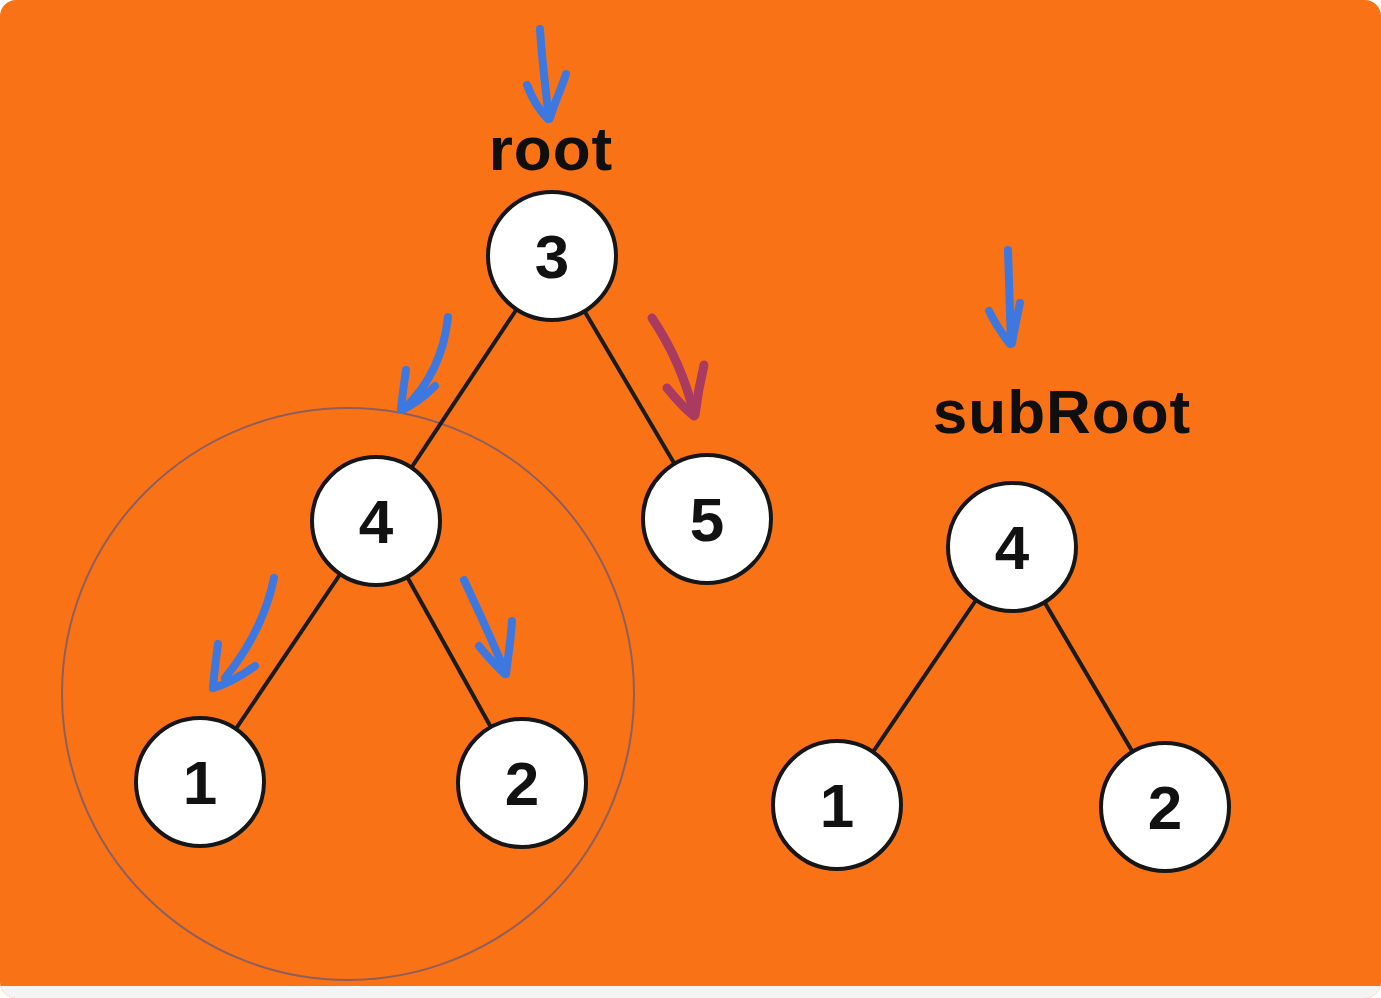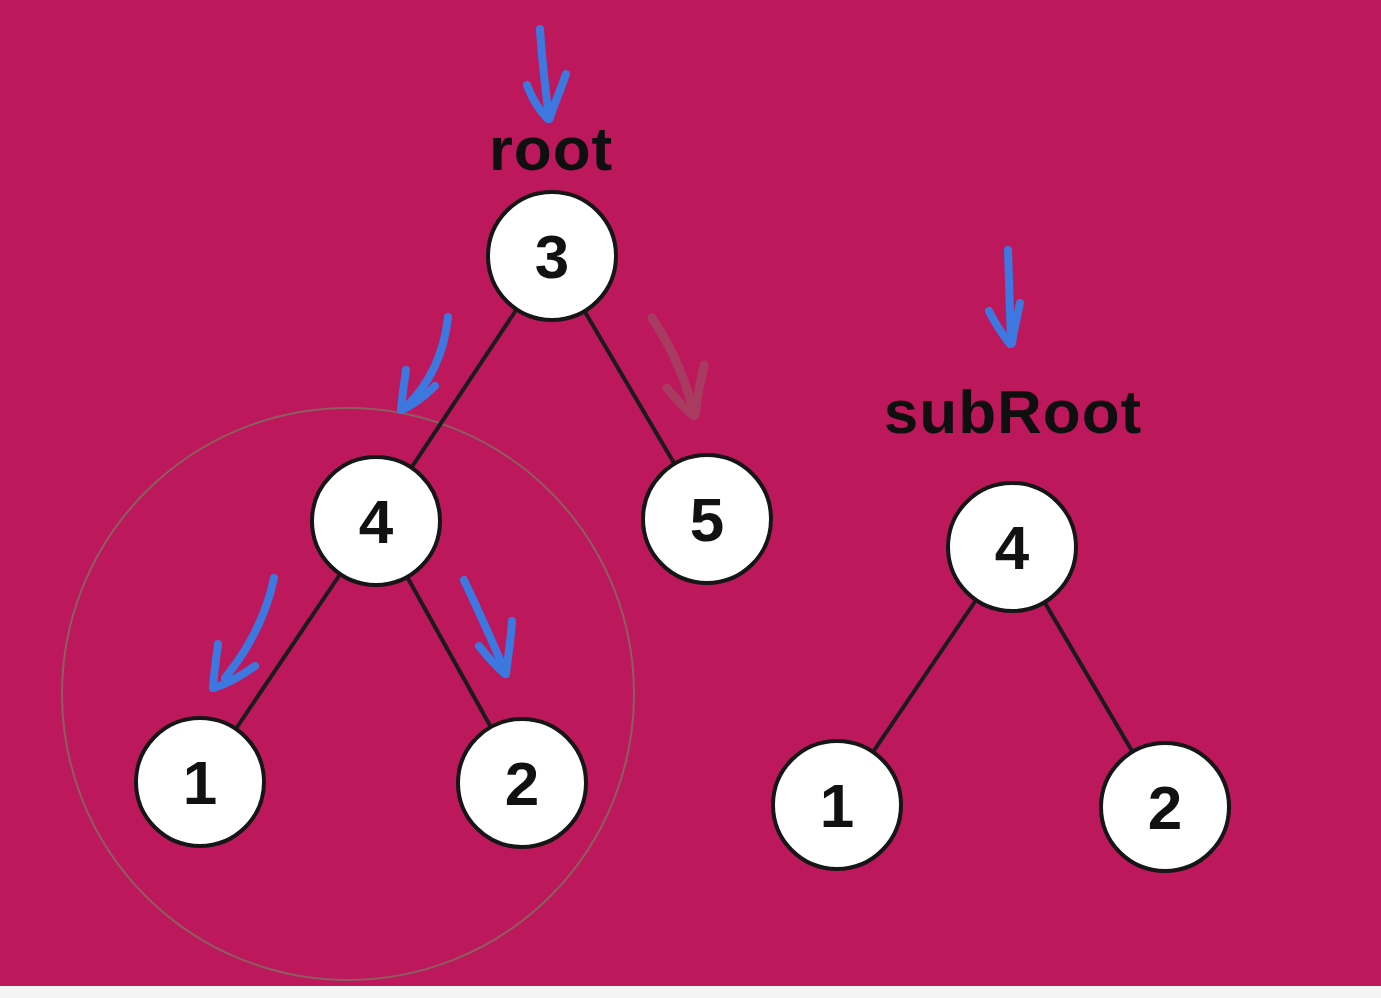--- a/index.html
+++ b/index.html
@@ -4,23 +4,24 @@
 <style>
   html, body {
     margin: 0;
     padding: 0;
     background: #ffffff;
   }
   .stage {
     position: relative;
     width: 1381px;
     height: 998px;
-    background: #be185d;
+    background: #f97316;
     overflow: hidden;
     font-family: "Liberation Sans", sans-serif;
+    border-radius: 16px;
   }
   .stage svg.layer {
     position: absolute;
     left: 0;
     top: 0;
   }
   .node {
     position: absolute;
     width: 124px;
     height: 124px;
@@ -107,21 +108,21 @@
     </g>
 
     <g fill="none" stroke-width="8" stroke-linecap="round" stroke-linejoin="round">
       <path d="M 1008 250 C 1009 282 1010 314 1011 344" stroke="#3c78df"></path>
       <path d="M 989 311 C 995 323 1002 334 1010 344" stroke="#3c78df"></path>
       <path d="M 1020 303 C 1017 317 1014 331 1012 343" stroke="#3c78df"></path>
     </g>
   </svg>
 
   <div class="tree-label" style="left:431px; top:117px; width:240px;">root</div>
-  <div class="tree-label" style="left:853px; top:380px; width:320px;">subRoot</div>
+  <div class="tree-label" style="left:902px; top:380px; width:320px;">subRoot</div>
 
   <div class="node" style="left:486px; top:190px;">
     <span>3</span>
   </div>
   <div class="node" style="left:310px; top:455px;">
     <span>4</span>
   </div>
   <div class="node" style="left:641px; top:453px;">
     <span>5</span>
   </div>

